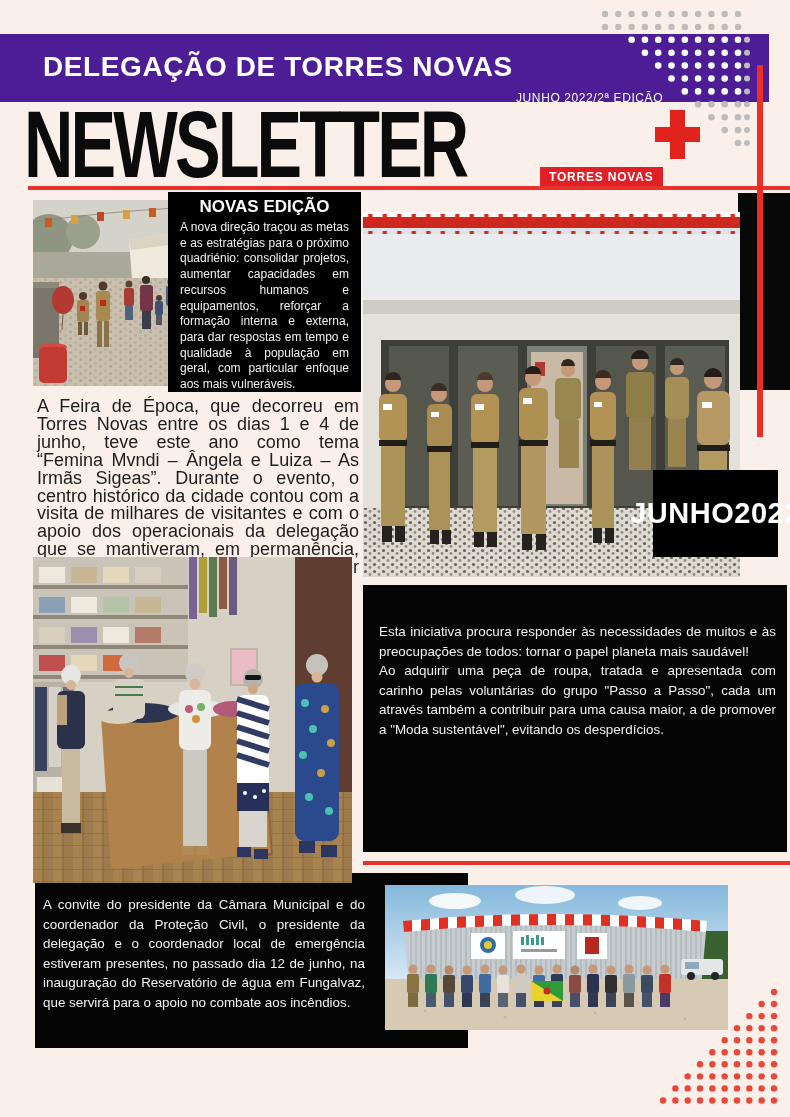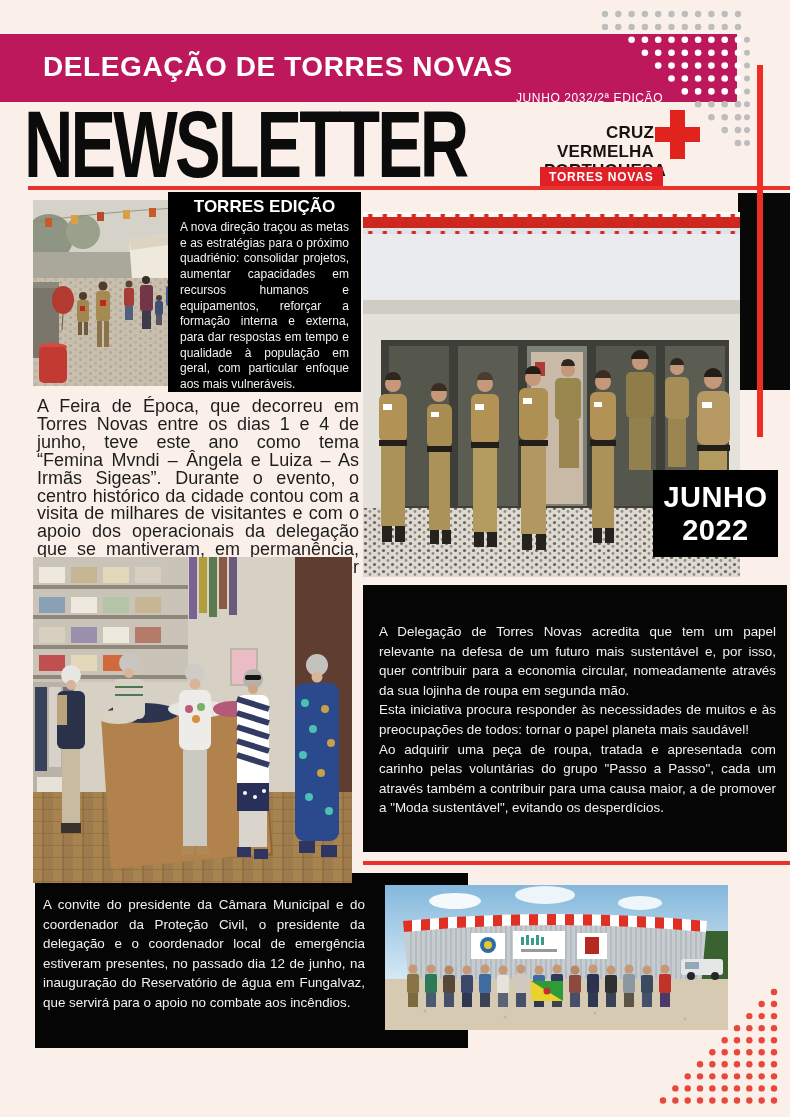--- a/index.html
+++ b/index.html
@@ -1,20 +1,20 @@
 <!DOCTYPE html>
 <html><head>
 <meta charset="utf-8">
 <style>
   html,body{margin:0;padding:0;background:#faf0e9;}
   .page{position:relative;width:790px;height:1117px;background:#faf0e9;
         font-family:"Liberation Sans",sans-serif;overflow:hidden;}
   .abs{position:absolute;}
   
-  .topbar{left:0;top:34px;width:737px;height:68px;background:#be185d;z-index:1;}
+  .topbar{left:0;top:34px;width:737px;height:68px;background:#4c1d95;z-index:1;padding-left:32px;}
   .delegation{position:absolute;left:43px;top:50%;transform:translateY(-54%);
               color:#fff;font-size:28px;font-weight:bold;letter-spacing:.6px;white-space:nowrap;}
   .edition{position:absolute;left:516px;top:57px;color:#fff;font-size:12px;letter-spacing:.6px;white-space:nowrap;}
   .nl-title{left:24px;top:97px;font-size:95px;line-height:1;font-weight:bold;color:#0b0b0b;
             letter-spacing:-4px;transform:scaleX(.72);transform-origin:left top;z-index:2;white-space:nowrap;}
   .red-underline{left:28px;top:186px;width:762px;height:4px;background:#e8322c;z-index:3;}
   .cvp-text{left:528px;top:123px;width:126px;text-align:right;font-size:17px;font-weight:bold;
             color:#161412;line-height:19px;letter-spacing:.2px;z-index:2;}
   .cvp-l2{margin-right:-12px;}
   .cvp-cross{left:655px;top:110px;width:45px;height:49px;z-index:2;}
@@ -24,21 +24,21 @@
   .nesta{left:168px;top:192px;width:193px;height:200px;background:#000;color:#fff;
          box-sizing:border-box;padding:5px 12px 0 12px;z-index:3;}
   .nesta-h{text-align:center;font-size:17px;font-weight:bold;margin:0 0 3px 0;}
   .nesta-b{margin:0;font-size:12px;line-height:15.7px;text-align:justify;color:#f4f2f0;}
   
   .feira-text{left:37px;top:398px;width:322px;margin:0;font-size:18px;line-height:17.9px;
               text-align:justify;color:#1d1d1d;z-index:2;}
   .right-band{left:738px;top:193px;width:52px;height:197px;background:#080808;z-index:1;}
   .red-vline{left:757px;top:65px;width:6px;height:372px;background:#ee2d24;z-index:5;}
   .junho{left:653px;top:470px;width:125px;height:87px;background:#000;color:#fff;display:flex;
-         flex-direction:column;align-items:center;justify-content:center;font-weight:bold;
+         flex-direction:row;align-items:center;justify-content:center;font-weight:bold;
          font-size:29px;line-height:1.12;z-index:4;letter-spacing:.5px;}
   .sus-box{left:363px;top:585px;width:424px;height:267px;background:#050505;color:#f2f1ee;
            box-sizing:border-box;padding:37px 11px 0 16px;z-index:2;}
   .sus-box p{margin:0;font-size:13.4px;line-height:19.6px;text-align:justify;}
   .red-line2{left:363px;top:861px;width:427px;height:4px;background:#e8322c;z-index:3;}
   .res-box{left:35px;top:873px;width:433px;height:175px;background:#050505;z-index:1;
            box-sizing:border-box;padding:22px 0 0 8px;}
   .res-text{width:322px;margin:0;font-size:13.4px;line-height:19.6px;text-align:justify;color:#f2f1ee;}
   
   .photo{display:block;z-index:2;}
@@ -48,28 +48,24 @@
   .photo-res{left:385px;top:885px;width:343px;height:145px;z-index:3;}
   #decor-dots{left:0;top:0;width:790px;height:1117px;z-index:2;pointer-events:none;}
 </style>
 </head>
 <body>
 
 <div class="page">
 
   <div class="abs topbar">
     <div class="delegation">DELEGAÇÃO DE TORRES NOVAS</div>
-    <div class="edition">JUNHO  2032/2ª EDIÇÃO</div>
+    <div class="edition">JUNHO  2022/2ª EDIÇÃO</div>
   </div>
   <div class="abs nl-title">NEWSLETTER</div>
   <div class="abs red-underline"></div>
-  <div class="abs cvp-text">
-    <div>CRUZ VERMELHA</div>
-    <div class="cvp-l2">PORTUGUESA</div>
-  </div>
   <svg class="abs cvp-cross" viewBox="0 0 45 49">
     <path d="M15 0h15v17h15v15H30v17H15V32H0V17h15z" fill="#e0231c"></path>
   </svg>
   <div class="abs tn-badge">TORRES NOVAS</div>
 
   <svg class="abs photo photo-fair" viewBox="0 0 143 186" preserveAspectRatio="none">
     <defs>
       <pattern id="f-cob" width="10" height="7" patternUnits="userSpaceOnUse">
         <rect width="10" height="7" fill="#c9bfae"></rect>
         <circle cx="2.5" cy="2.5" r="1.7" fill="#bdb29f"></circle>
@@ -116,21 +112,21 @@
       <rect x="109" y="111" width="9" height="18" fill="#3c3c48"></rect>
       <circle cx="126" cy="98" r="3" fill="#4f3c2e"></circle>
       <rect x="122" y="101" width="8" height="14" rx="2" fill="#3e5174"></rect>
       <rect x="123" y="115" width="6" height="10" fill="#55555f"></rect>
       <rect x="133" y="86" width="10" height="20" rx="2" fill="#49618a"></rect>
       <circle cx="138" cy="82" r="3.5" fill="#4f3c2e"></circle>
     </g>
   </svg>
 
   <div class="abs nesta">
-    <div class="nesta-h">TORRES EDIÇÃO</div>
+    <div class="nesta-h">NOVAS EDIÇÃO</div>
     <p class="nesta-b">A nova direção traçou as  metas e as estratégias para o próximo quadriénio: consolidar projetos, aumentar capacidades em recursos humanos e equipamentos, reforçar a formação interna e externa, para dar respostas em tempo e qualidade à população em geral, com particular enfoque aos  mais vulneráveis.</p>
   </div>
 
   <p class="abs feira-text">A Feira de Época, que decorreu em Torres Novas entre os dias 1 e 4 de junho, teve este ano como tema “Femina Mvndi – Ângela e Luiza – As Irmãs Sigeas”. Durante o evento, o centro histórico da cidade contou com a visita de milhares de visitantes e com o apoio dos operacionais da delegação que se mantiveram, em permanência, disponíveis para qualquer eventualidade.</p>
 
   <div class="abs right-band"></div>
   <svg class="abs photo photo-group" viewBox="0 0 377 365" preserveAspectRatio="none">
     <defs>
       <pattern id="g-cross" width="14.5" height="18" patternUnits="userSpaceOnUse">
         <path d="M5.2 1h4.2v4h4v4.2h-4v4H5.2v-4h-4V5h4z" fill="#d2281e"></path>
@@ -345,21 +341,20 @@
         <circle cx="270" cy="198" r="4" fill="#4cc0b2"></circle>
         <circle cx="288" cy="216" r="4" fill="#c8a048"></circle>
         <circle cx="276" cy="240" r="4" fill="#4cc0b2"></circle>
         <circle cx="296" cy="254" r="4" fill="#4cc0b2"></circle>
       <rect x="266" y="284" width="16" height="12" fill="#2c3660"></rect>
         <rect x="288" y="288" width="16" height="12" fill="#2c3660"></rect>
     </g>
   </svg>
 
   <div class="abs sus-box">
-    <p>A Delegação de Torres Novas acredita que tem um papel relevante na defesa de um futuro mais sustentável e, por isso, quer contribuir para a economia circular, nomeadamente através da sua lojinha de roupa em segunda mão.</p>
     <p>Esta iniciativa procura responder às necessidades de muitos e às preocupações de todos: tornar o papel planeta mais saudável!</p>
     <p>Ao adquirir uma peça de roupa, tratada e apresentada com carinho pelas voluntárias do grupo "Passo a Passo", cada um através também a contribuir para uma causa maior, a de promover a "Moda sustentável", evitando os desperdícios.</p>
   </div>
   <div class="abs red-line2"></div>
 
   <div class="abs res-box">
     <p class="res-text">A convite do presidente da Câmara Municipal e do coordenador da Proteção Civil, o presidente da delegação e o coordenador local de emergência estiveram presentes, no passado dia 12 de junho, na inauguração do Reservatório de água em Fungalvaz, que servirá para o apoio no combate aos incêndios.</p>
   </div>
   <svg class="abs photo photo-res" viewBox="0 0 343 145" preserveAspectRatio="none">
     <defs>

